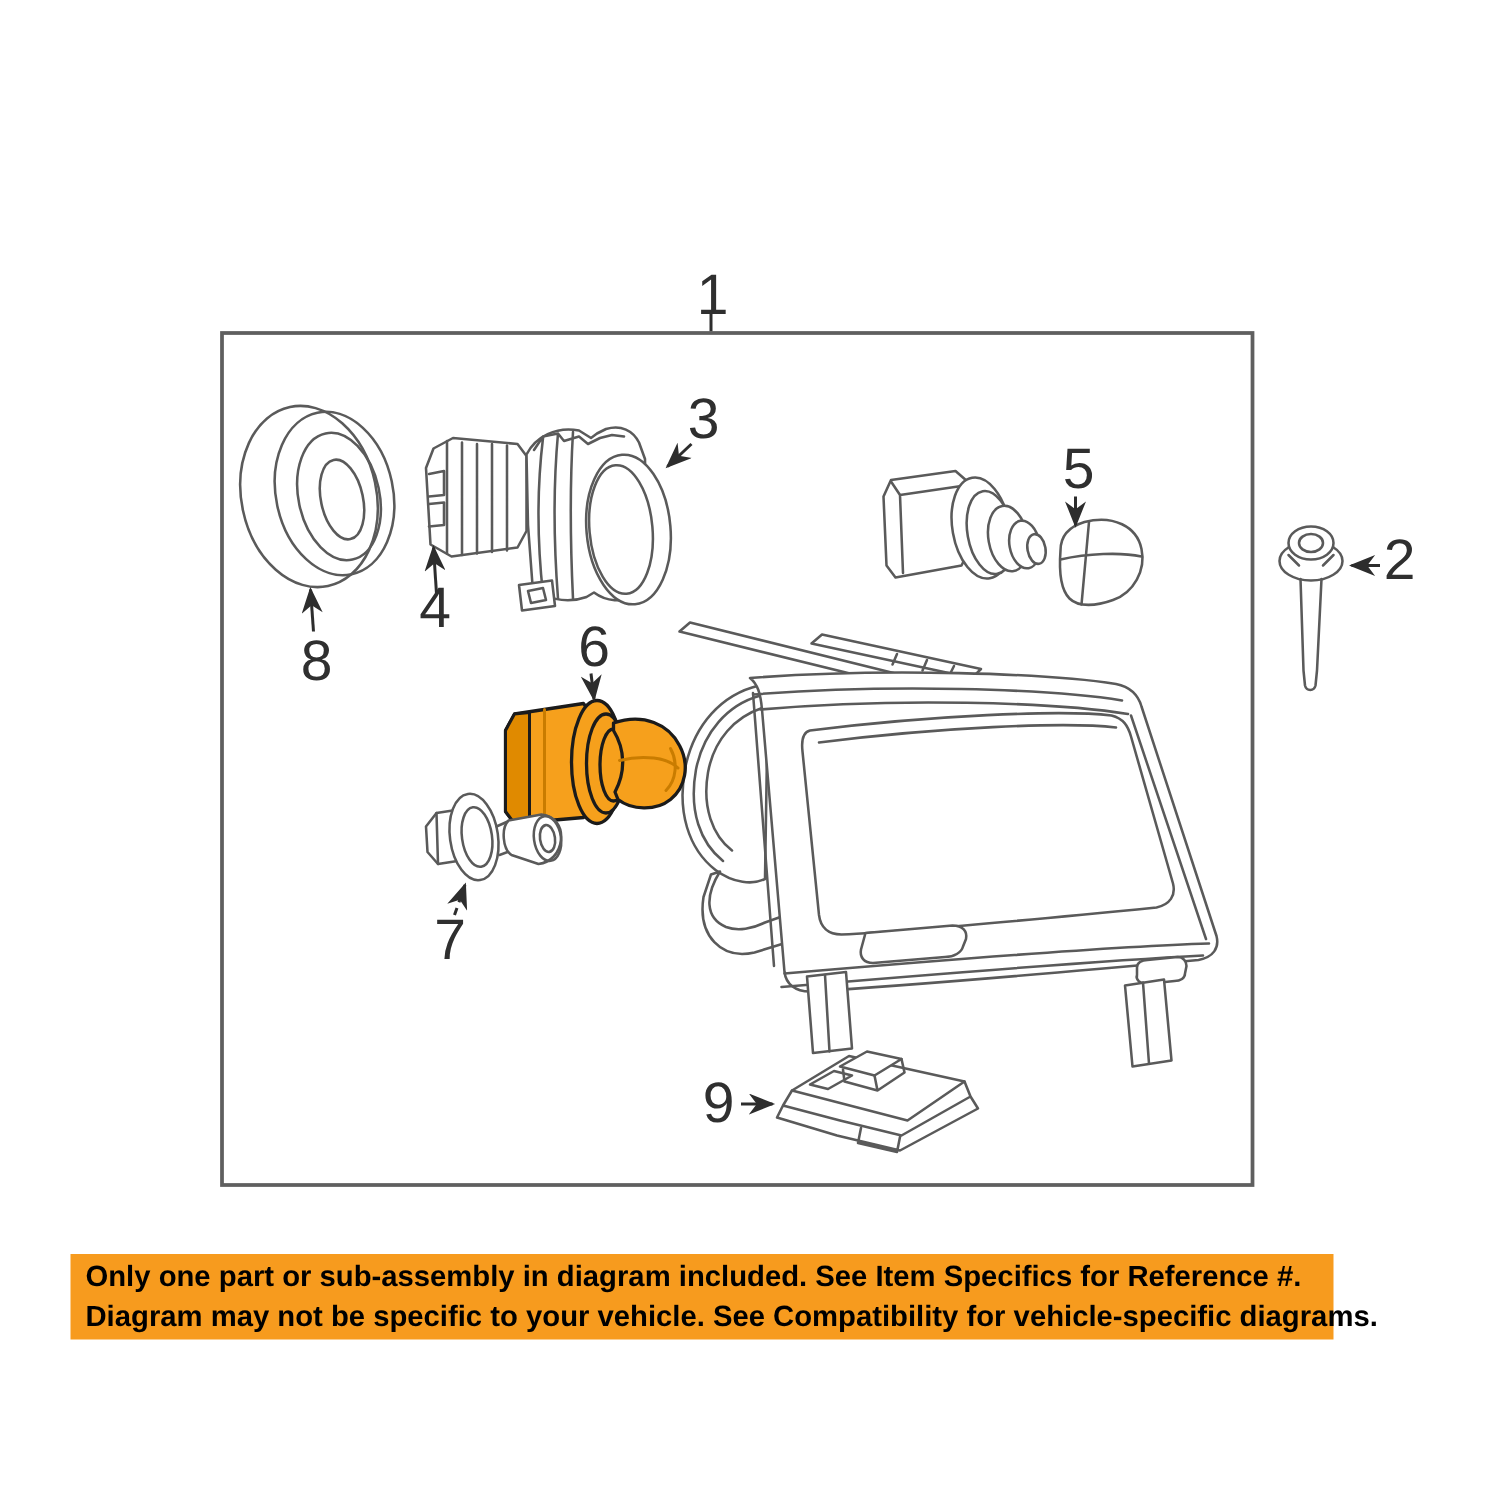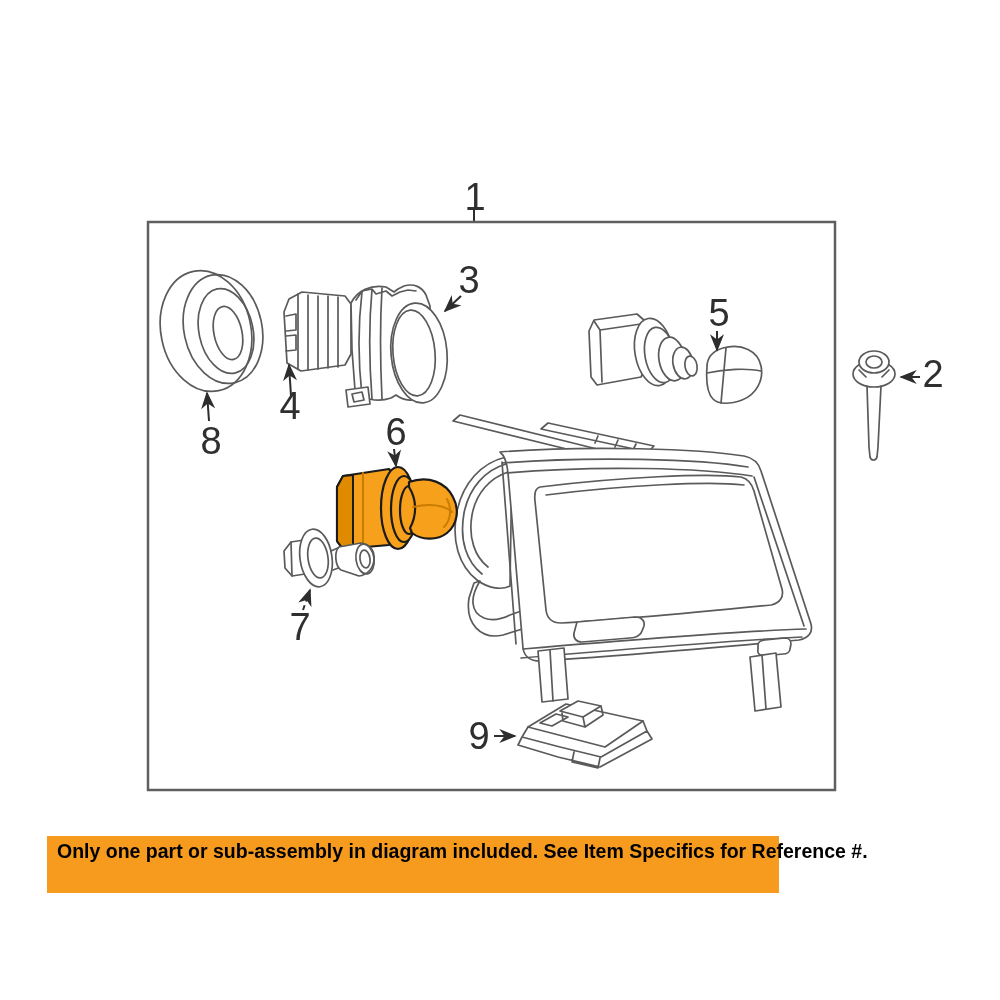--- a/index.html
+++ b/index.html
@@ -8,21 +8,21 @@
   #art{position:absolute;left:0;top:0;}
   .s  {fill:none;stroke:#5a5a5a;stroke-width:1.7;stroke-linecap:round;stroke-linejoin:round;}
   .sf {fill:#ffffff;stroke:#5a5a5a;stroke-width:1.7;stroke-linejoin:round;}
   .arrow{stroke:#2d2d2d;stroke-width:2;fill:none;}
   .dash{stroke-dasharray:5 4;}
   .o-fill {fill:#F6A01C;stroke:#1b1b1b;stroke-width:2.2;stroke-linejoin:round;}
   .o-dark {fill:#E08A00;stroke:#1b1b1b;stroke-width:2;stroke-linejoin:round;}
   .o-shade{fill:none;stroke:#C97C00;stroke-width:2;stroke-linecap:round;}
   .plabel{position:absolute;transform:translate(-50%,-50%);
           font:400 38px/1 "Liberation Sans",sans-serif;color:#2f2f2f;}
-  #banner{position:absolute;left:47px;top:836px;width:732px;height:57px;
+  #banner{position:absolute;left:47px;top:836px;width:842px;height:57px;
           background:#F79B1E;color:#000000;
           font:700 19.5px/27px "Liberation Sans",sans-serif;
           padding:2px 0 0 10px;box-sizing:border-box;white-space:nowrap;}
 </style>
 </head>
 <body>
 
 <div id="page">
 
   <svg id="art" width="1000" height="1000" viewBox="0 0 1000 1000">
@@ -143,15 +143,16 @@
   <div class="plabel" style="left:469px;top:280px;">3</div>
   <div class="plabel" style="left:290px;top:406px;">4</div>
   <div class="plabel" style="left:719px;top:313px;">5</div>
   <div class="plabel" style="left:396px;top:432px;">6</div>
   <div class="plabel" style="left:300px;top:627px;">7</div>
   <div class="plabel" style="left:211px;top:441px;">8</div>
   <div class="plabel" style="left:479px;top:736px;">9</div>
 
   <div id="banner">
     <div>Only one part or sub-assembly in diagram included. See Item Specifics for Reference #.</div>
+    <div>Diagram may not be specific to your vehicle. See Compatibility for vehicle-specific diagrams.</div>
   </div>
 
 </div>
 
 </body></html>

